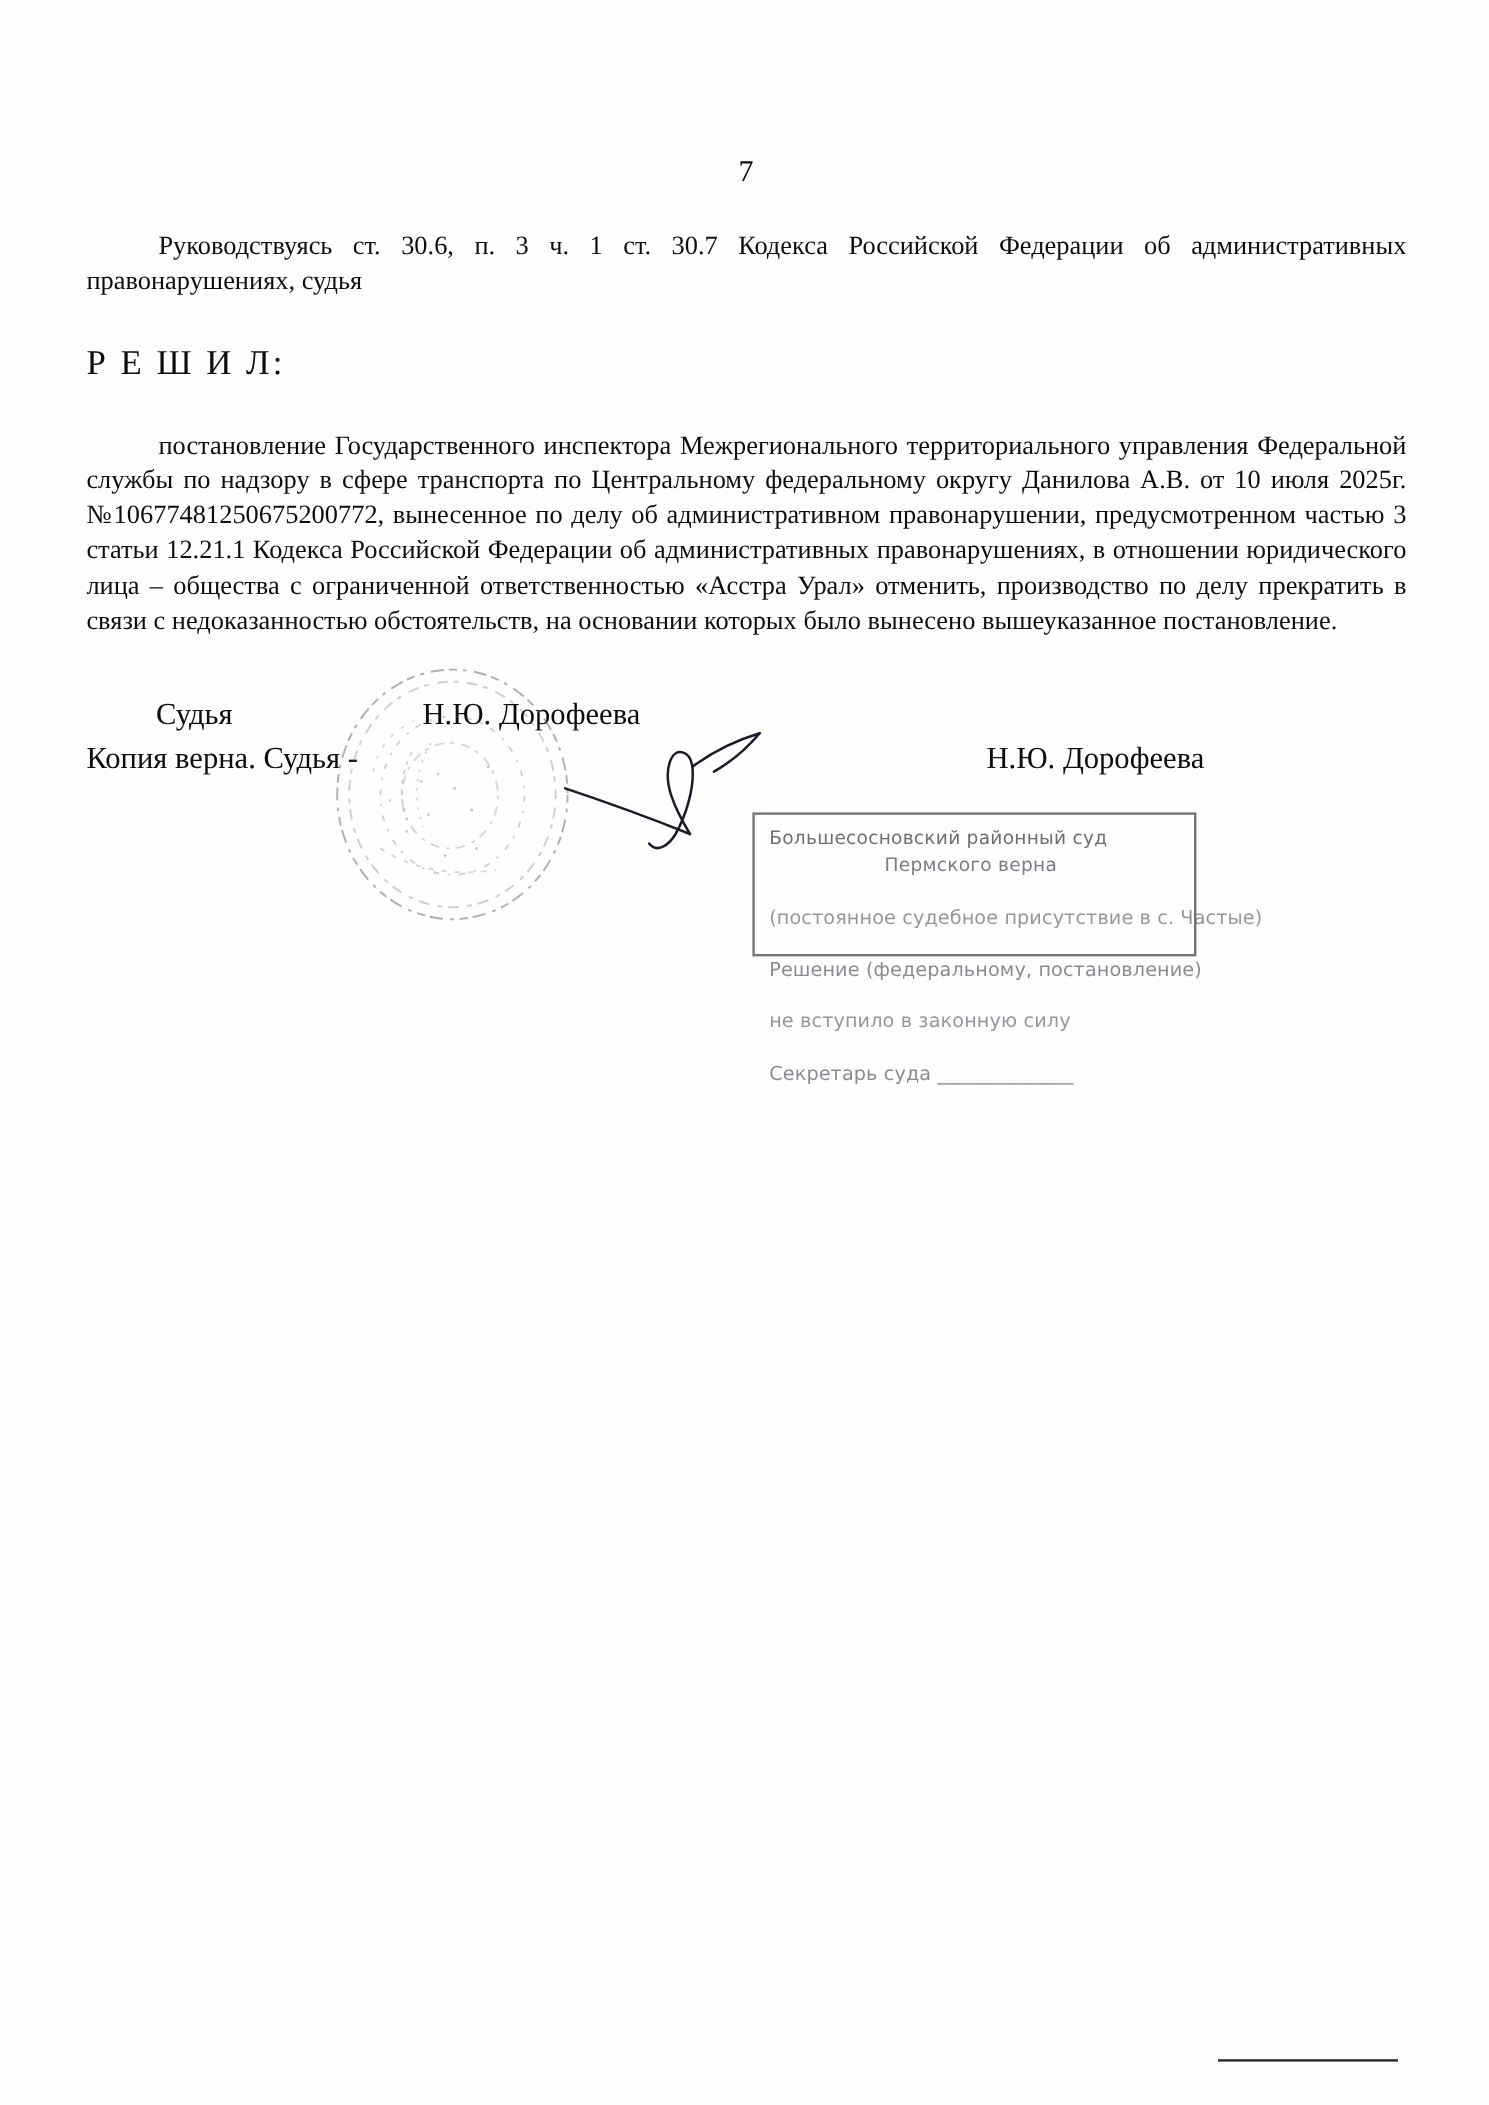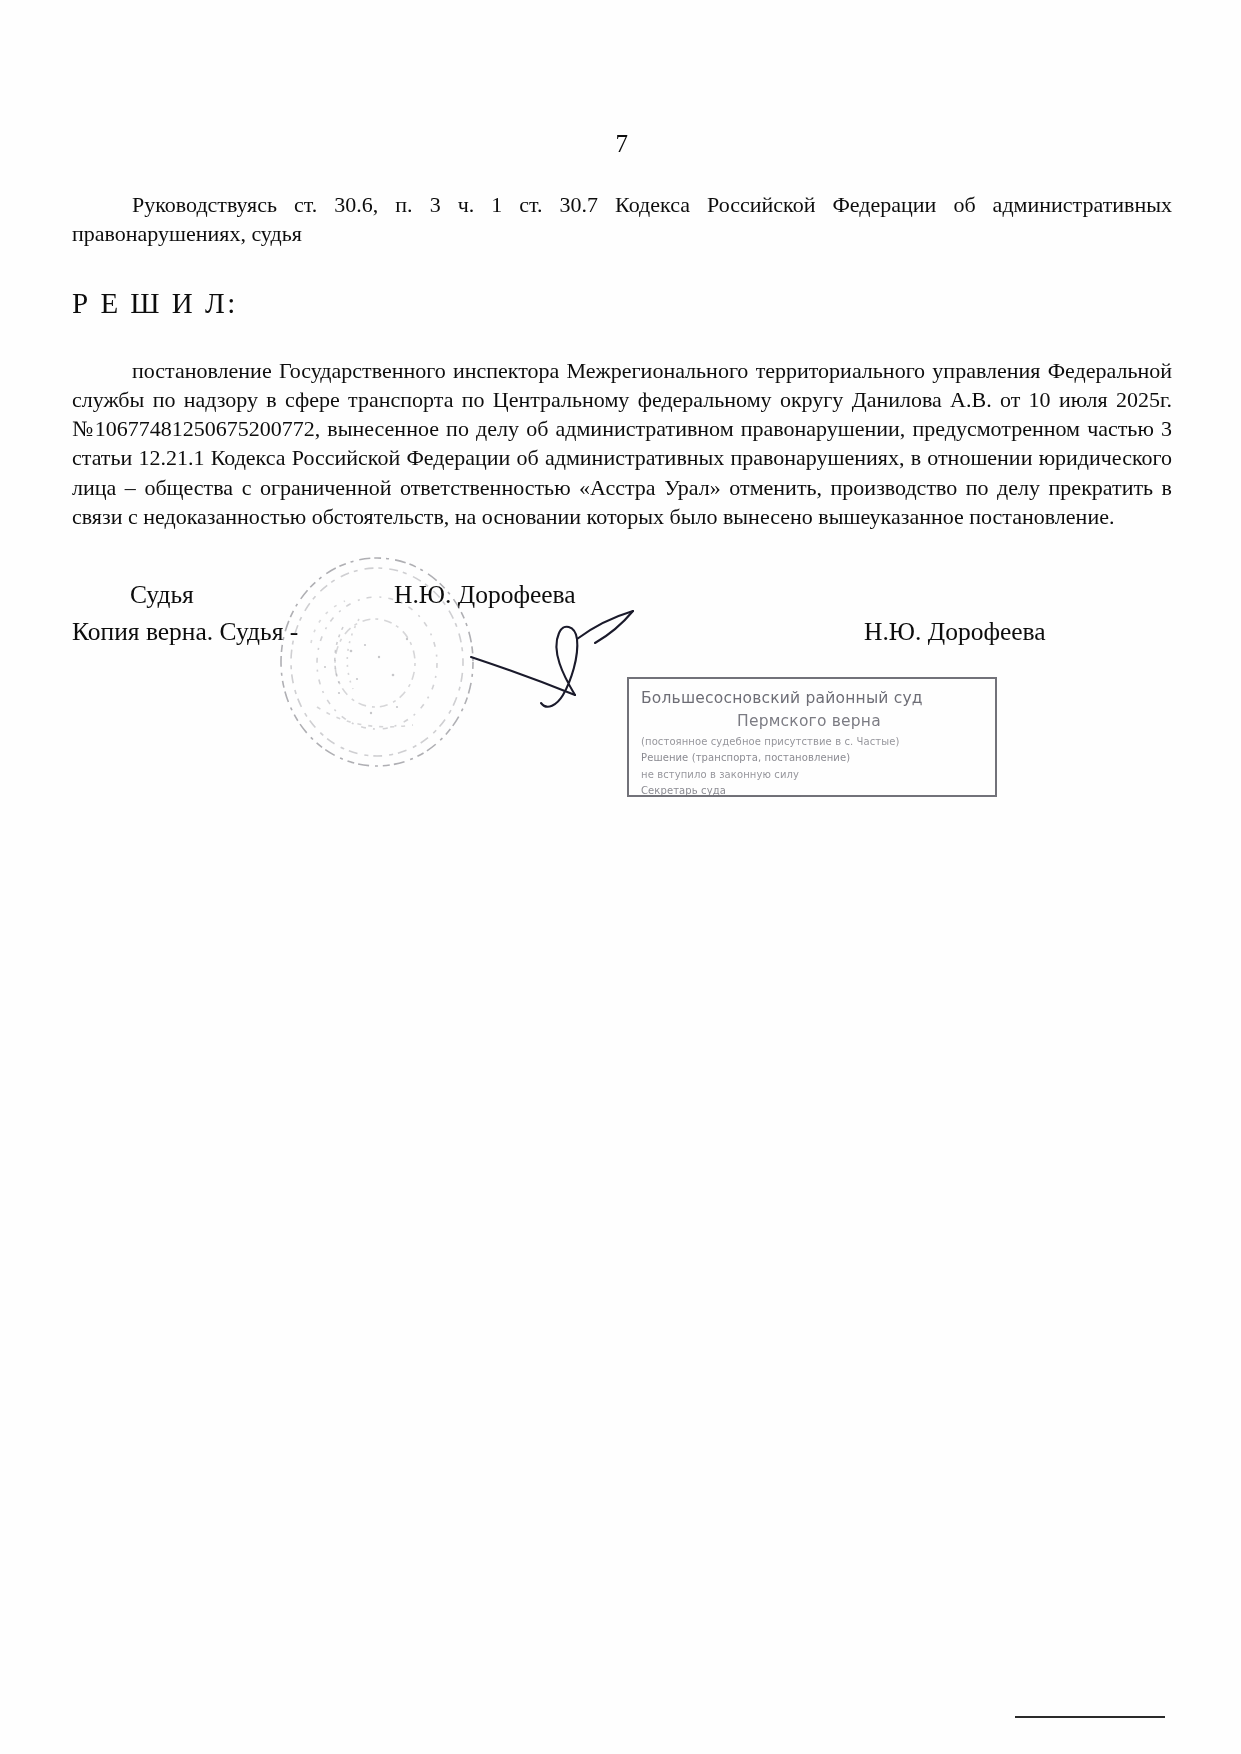--- a/index.html
+++ b/index.html
@@ -60,21 +60,20 @@
 
   .signature-block {
     margin-top: 46px;
     position: relative;
     font-size: 25.5px;
     line-height: 1.45;
   }
   .sig-row {
     display: flex;
     align-items: flex-start;
-    gap: 42px;
   }
   .sig-left {
     width: 250px;
     padding-left: 58px;
     box-sizing: border-box;
   }
   .sig-mid {
     width: 470px;
   }
   .sig-right {
@@ -129,22 +128,22 @@
     white-space: nowrap;
     overflow: hidden;
   }
   .court-stamp .st-title2 {
     font-size: 15.5px;
     text-align: center;
     margin-top: 1px;
     letter-spacing: 0.2px;
   }
   .court-stamp .st-line {
-    font-size: 10px;
-    margin-top: 2px;
+    font-size: 16px;
+    margin-top: 20px;
     letter-spacing: 0.1px;
     white-space: nowrap;
   }
   .st-fade1 { opacity: 0.9; }
   .st-fade2 { opacity: 0.72; }
   .st-fade3 { opacity: 0.8; }
 
   .bottom-rule {
     position: absolute;
     left: 1015px;
@@ -214,21 +213,21 @@
           <path d="M108 96 C 96 76, 84 52, 92 34 C 96 24, 108 26, 110 40 C 112 58, 104 82, 96 96 C 90 106, 80 112, 74 104"></path>
           <path d="M110 40 C 126 28, 146 18, 166 12"></path>
           <path d="M166 12 C 156 24, 142 36, 128 44"></path>
         </g>
       </svg>
 
       <div class="court-stamp">
         <div class="st-title">Большесосновский районный суд</div>
         <div class="st-title2 st-fade1">Пермского верна</div>
         <div class="st-line st-fade2">(постоянное судебное присутствие в с. Частые)</div>
-        <div class="st-line st-fade3">Решение (транспорта, постановление)</div>
+        <div class="st-line st-fade3">Решение (федеральному, постановление)</div>
         <div class="st-line st-fade2">не вступило в законную силу</div>
         <div class="st-line st-fade3">Секретарь суда ______________</div>
       </div>
 
     </div>
   </div>
 
   <div class="bottom-rule"></div>
 </div>
 

